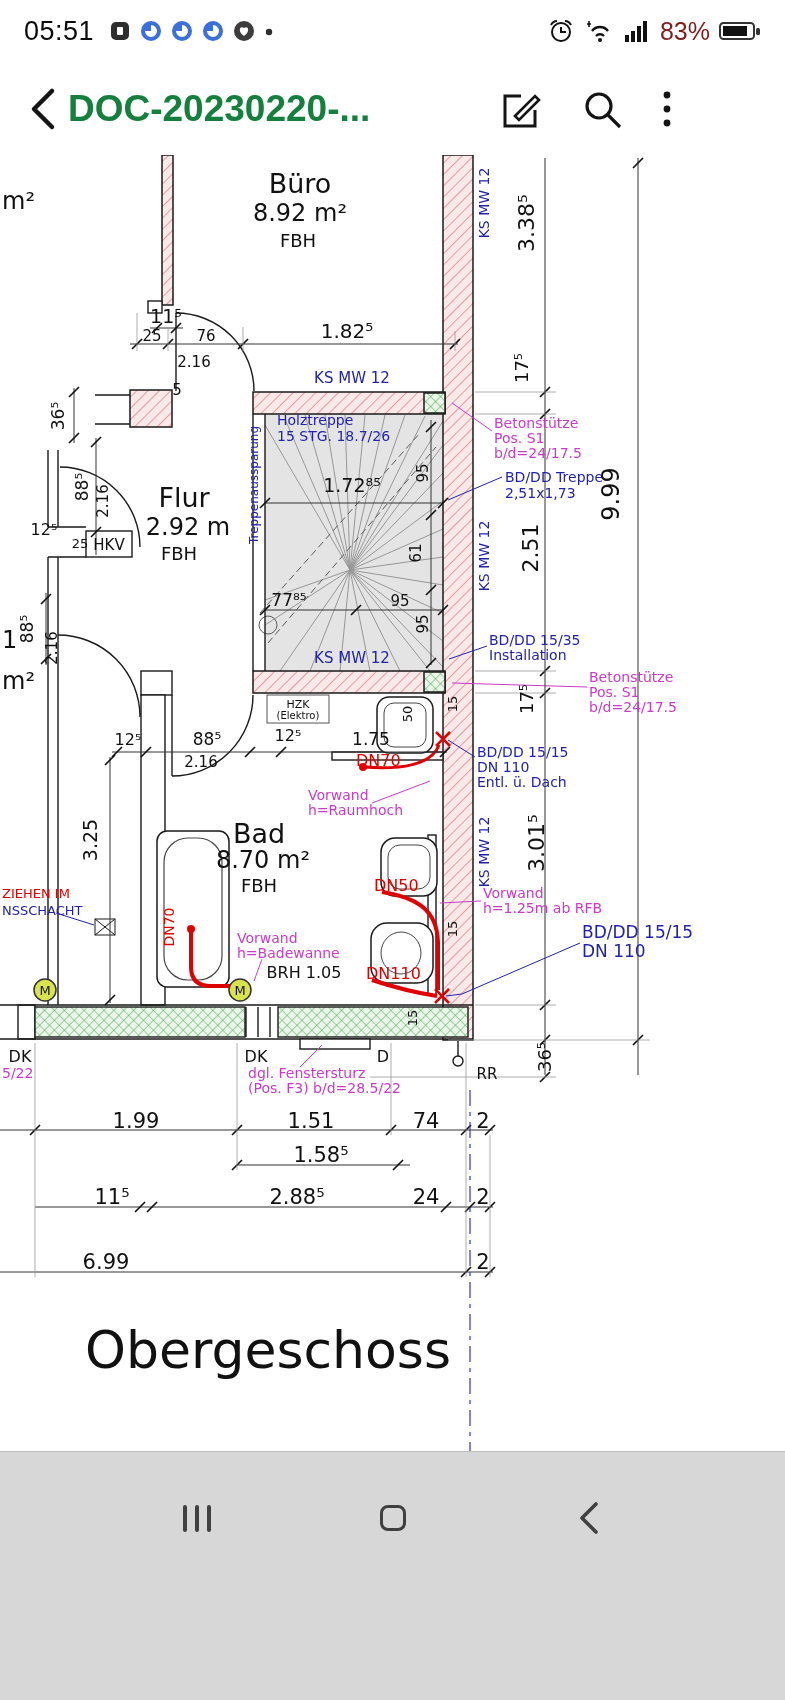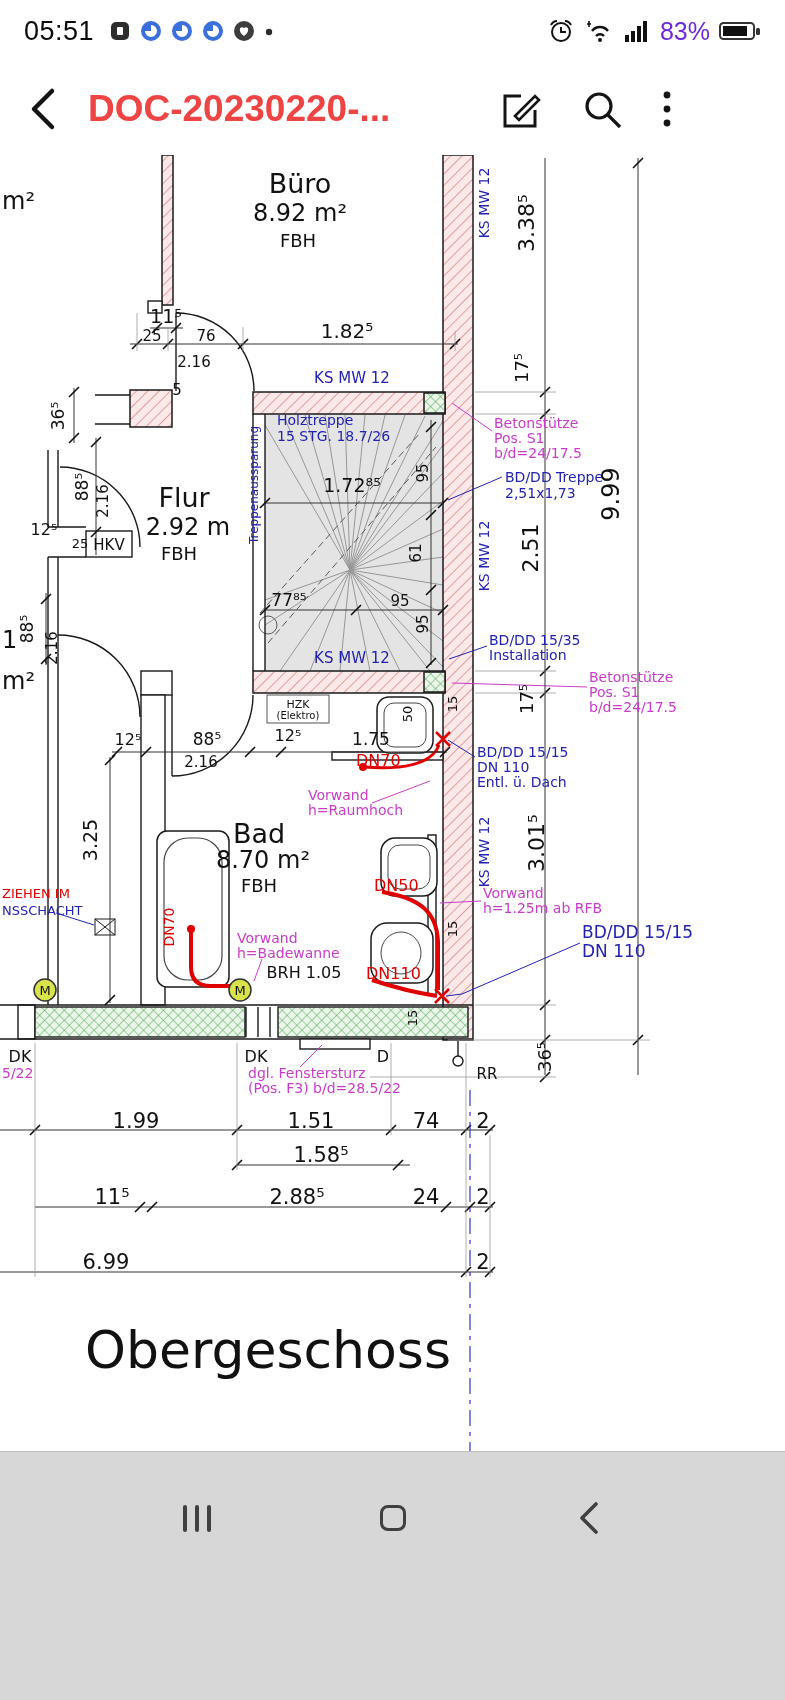--- a/index.html
+++ b/index.html
@@ -4,24 +4,24 @@
 <style>
   *{margin:0;padding:0;box-sizing:border-box}
   html,body{width:785px;height:1700px;background:#fff;overflow:hidden;
     font-family:"Liberation Sans",sans-serif;}
   
   .status-bar{height:62px;display:flex;align-items:center;padding:7px 24px;background:#fff}
   .sb-time{font-size:27px;color:#0b0b0b;letter-spacing:.5px}
   .sb-left-icons{display:flex;gap:7px;margin-left:14px;align-items:center}
   .sb-spacer{flex:1}
   .sb-right-icons{display:flex;gap:9px;align-items:center}
-  .sb-batt-pct{font-size:25px;color:#6d28d9;margin-left:2px}
+  .sb-batt-pct{font-size:25px;color:#7f1d1d;margin-left:2px}
   
   .app-header{height:93px;display:flex;align-items:center;padding:0 112px 0 30px;background:#fff}
-  .hdr-title{font-size:37px;font-weight:bold;color:#ef4444;margin-left:32px;flex:1;
+  .hdr-title{font-size:37px;font-weight:bold;color:#15803d;margin-left:12px;flex:1;
     white-space:nowrap;overflow:hidden}
   .hdr-icons{display:flex;gap:36px;align-items:center}
   .icon-btn{display:flex;align-items:center;justify-content:center}
   
   .content{position:relative;width:730px;height:1296px;background:#fff}
   svg.plan text{font-family:"DejaVu Sans",sans-serif}
   
   .navbar{height:249px;background:#d7d7d7;border-top:1px solid #bfbfbf;
     display:flex;justify-content:center;gap:150px;padding-top:46px;align-items:flex-start}
   .nav-item{width:46px;height:40px;display:flex;align-items:center;justify-content:center}

